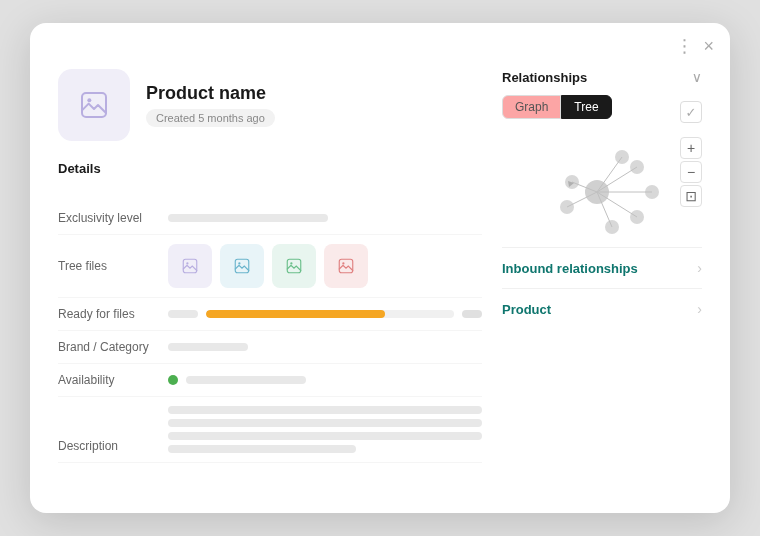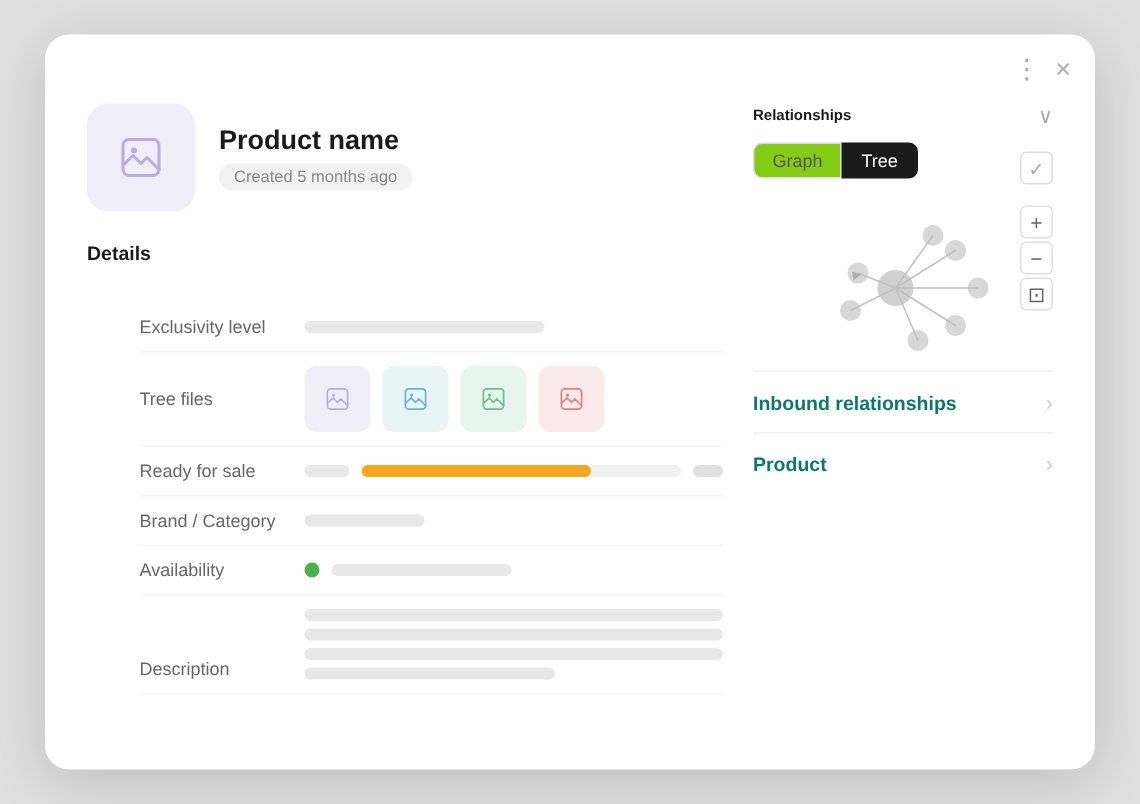--- a/index.html
+++ b/index.html
@@ -101,21 +101,20 @@
       font-weight: 600;
       color: #1a1a1a;
       margin-bottom: 26px;
     }
     .detail-row {
       display: flex;
       align-items: center;
       padding: 9px 0;
       border-bottom: 1px solid #f5f5f5;
       gap: 0;
-      margin-left: 35px;
     }
     .detail-label {
       font-size: 12px;
       color: #666;
       width: 110px;
       flex-shrink: 0;
     }
     .detail-value {
       flex: 1;
       display: flex;
@@ -189,41 +188,41 @@
     }
 
     
     .relationships-header {
       display: flex;
       justify-content: space-between;
       align-items: center;
       margin-bottom: 10px;
     }
     .relationships-title {
-      font-size: 10px;
+      font-size: 13px;
       font-weight: 600;
       color: #1a1a1a;
     }
     .chevron-icon {
       color: #aaa;
       font-size: 14px;
     }
 
     
     .view-toggle {
       display: flex;
       gap: 0;
       margin-bottom: 10px;
       align-items: center;
     }
     .toggle-btn {
       padding: 4px 12px;
       font-size: 12px;
       border: 1px solid #ddd;
-      background: #84cc16;
+      background: #fca5a5;
       cursor: pointer;
       color: #555;
     }
     .toggle-btn:first-child { border-radius: 6px 0 0 6px; }
     .toggle-btn:last-child { border-radius: 0 6px 6px 0; }
     .toggle-btn.active {
       background: #1a1a1a;
       color: #fff;
       border-color: #1a1a1a;
     }
@@ -353,21 +352,21 @@
                 <rect x="3" y="3" width="18" height="18" rx="3" stroke="#e08080" stroke-width="1.5"></rect>
                 <circle cx="8.5" cy="8.5" r="1.5" fill="#e08080"></circle>
                 <path d="M3 16l5-5 4 4 3-3 6 6" stroke="#e08080" stroke-width="1.5" stroke-linecap="round"></path>
               </svg>
             </div>
           </div>
         </div>
       </div>
 
       <div class="detail-row">
-        <span class="detail-label">Ready for sale</span>
+        <span class="detail-label">Ready for files</span>
         <div class="detail-value">
           <div class="progress-bar-container">
             <div class="skeleton-line short" style="width:30px"></div>
             <div class="progress-track">
               <div class="progress-fill" style="width:72%"></div>
             </div>
             <div class="skeleton-line" style="width:20px;background:#e0e0e0"></div>
           </div>
         </div>
       </div>

